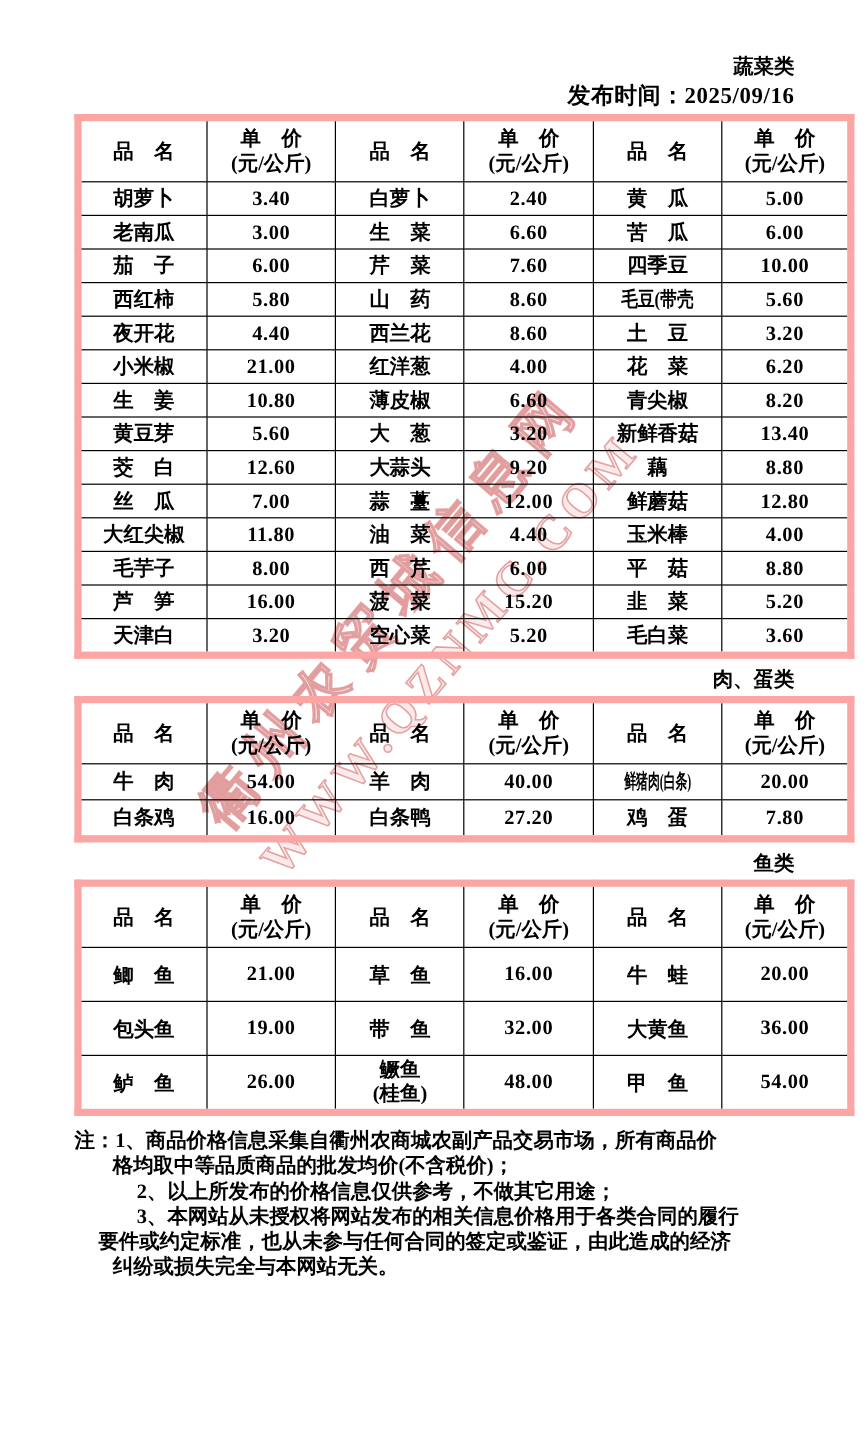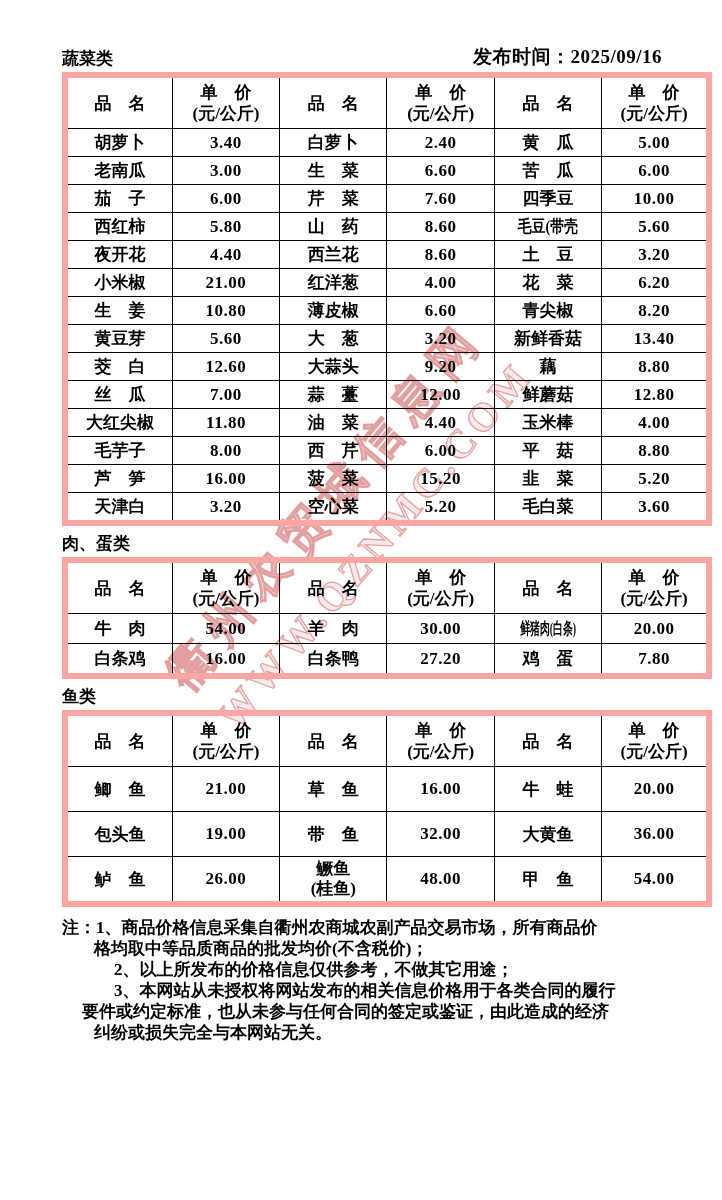--- a/index.html
+++ b/index.html
@@ -7,21 +7,21 @@
     width:722px;height:1200px;background:#ffffff;color:#000;
     font-family:"Liberation Serif","DejaVu Serif",serif;
     font-weight:bold;position:relative;overflow:hidden;
   }
   .page{position:absolute;inset:0;padding:38px 60px 0 62px;box-sizing:border-box;}
   h1.title{
     font-size:26px;text-align:center;margin:12px 0 10px;letter-spacing:1px;white-space:nowrap;
   }
   .section-head{
     display:flex;justify-content:space-between;align-items:flex-end;
-    font-size:17px;margin:6px 0 2px;
+    font-size:17px;margin:6px 0 2px;flex-direction:column;
   }
   .section-head .pub{font-size:19px;letter-spacing:0.5px;}
   table.grid{
     border-collapse:collapse;width:650px;table-layout:fixed;
     border:6px solid #fca5a5;background:transparent;position:relative;z-index:2;
   }
   table.grid th,table.grid td{
     border:1px solid #000;text-align:center;vertical-align:middle;
     padding:0 1px;font-size:17px;font-weight:bold;overflow:hidden;
   }
@@ -225,21 +225,21 @@
             <div>单　价</div>
             <div>(元/公斤)</div>
           </th>
         </tr>
       </thead>
       <tbody>
         <tr>
           <td class="name"><span class="inner">牛　肉</span></td>
           <td class="price">54.00</td>
           <td class="name"><span class="inner">羊　肉</span></td>
-          <td class="price">30.00</td>
+          <td class="price">40.00</td>
           <td class="name"><span class="inner squeeze">鲜猪肉(白条)</span></td>
           <td class="price">20.00</td>
         </tr>
         <tr>
           <td class="name"><span class="inner">白条鸡</span></td>
           <td class="price">16.00</td>
           <td class="name"><span class="inner">白条鸭</span></td>
           <td class="price">27.20</td>
           <td class="name"><span class="inner">鸡　蛋</span></td>
           <td class="price">7.80</td>

